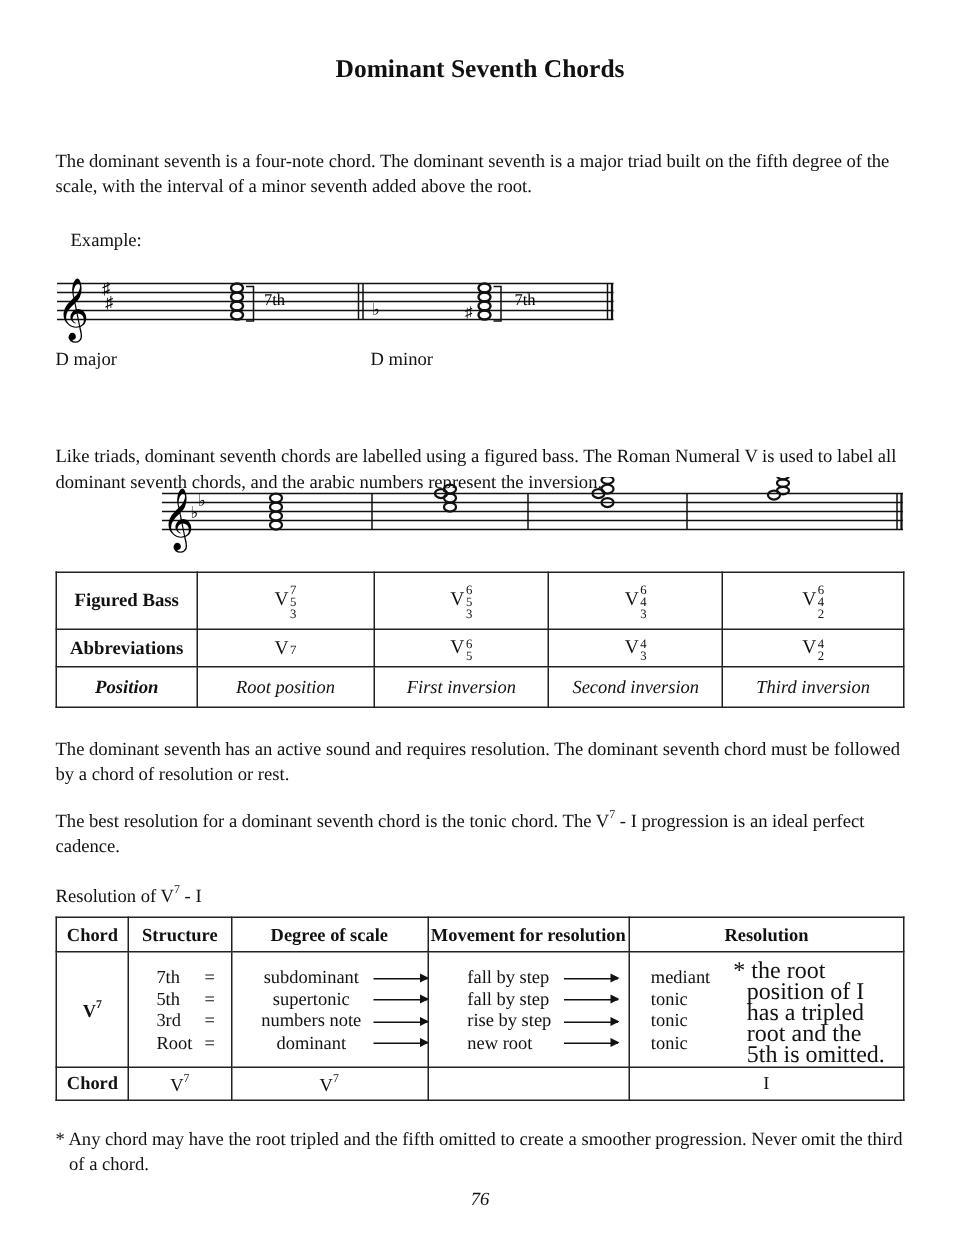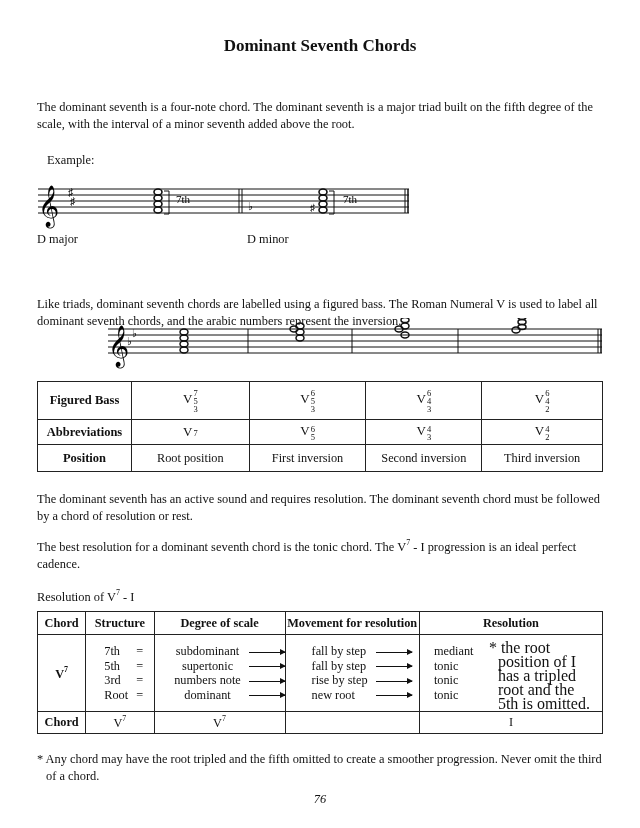--- a/index.html
+++ b/index.html
@@ -162,21 +162,21 @@
           </span></td>
     <td><span class="rn">V</span><span class="fig">
             <span>4</span>
             <span>3</span>
           </span></td>
     <td><span class="rn">V</span><span class="fig">
             <span>4</span>
             <span>2</span>
           </span></td>
   </tr>
-  <tr style="height:27px;">
+  <tr style="height:27px;font-style:italic;">
     <th>Position</th>
     <td>Root position</td>
     <td>First inversion</td>
     <td>Second inversion</td>
     <td>Third inversion</td>
   </tr>
 </tbody>
   </table>
 
 <div class="abs para" style="top:491px;">The dominant seventh has an active sound and requires resolution.  The dominant seventh chord must be followed by a chord of resolution or rest.</div>

